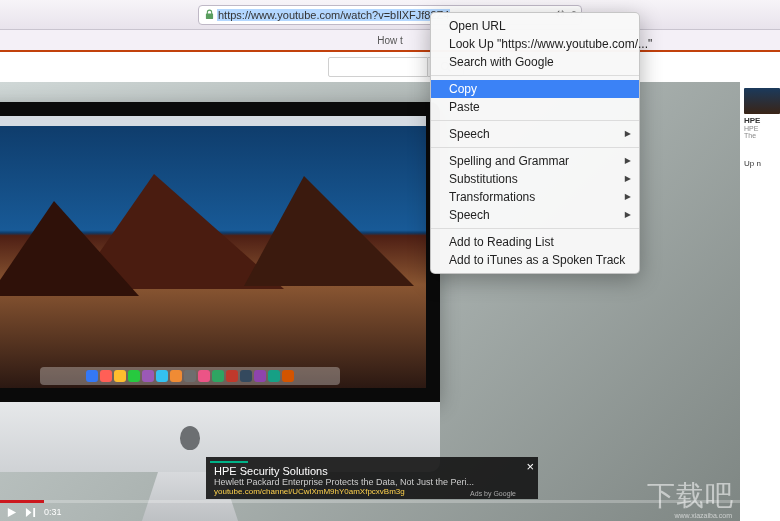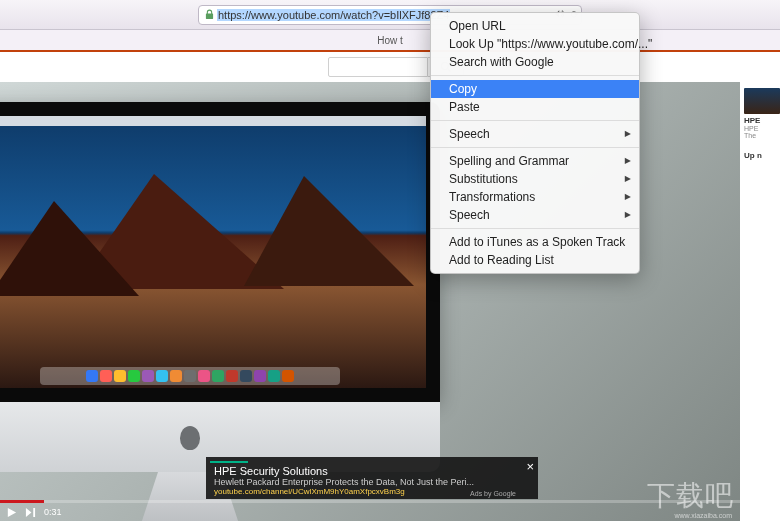--- a/index.html
+++ b/index.html
@@ -28,21 +28,21 @@
 .dock { position:absolute; bottom:3px; left:50%; transform:translateX(-50%); width:300px; height:18px; background: rgba(255,255,255,.3); border-radius:4px; display:flex; align-items:center; justify-content:center; gap:2px; padding:0 3px;}
 .dock i { width:12px; height:12px; border-radius:3px; display:block;}
 .chin { position:absolute; left:0; top:300px; width:500px; height:70px; background: linear-gradient(#e6e8ea, #cfd2d5); border-radius: 0 0 10px 10px; }
 .apple-logo { position:absolute; left:50%; top:24px; transform:translateX(-50%); width:20px; height:24px; background:#6c6f72; border-radius:50% 50% 48% 48%; }
 .stand { position:absolute; left:200px; top:370px; width:100px; height:55px; background: linear-gradient(#d8dadd,#babdc0); clip-path: polygon(18% 0, 82% 0, 100% 100%, 0 100%); }
 .sidebar { position: absolute; right: 0; top: 0; width: 40px; height: 100%; background:#fff; padding:6px 0 0 4px; font-size:9px; color:#333; }
 .side-card { width:36px; }
 .side-thumb { width:36px; height:26px; background:linear-gradient(#1b3a5c,#3a2416); margin-bottom:2px; border-radius:1px;}
 .side-title {font-size:8px; font-weight:600; overflow:hidden; white-space:nowrap;}
 .side-sub {font-size:7px; color:#888; overflow:hidden; white-space:nowrap;}
-.upnext {font-size:8px; font-weight:700; margin-top:12px; overflow:hidden; white-space:nowrap;}
+.upnext {font-size:8px; font-weight:400; margin-top:20px; overflow:hidden; white-space:nowrap;}
 .ad-overlay { position:absolute; left:206px; bottom:22px; width:332px; height:42px; background:rgba(20,20,20,.9); color:#fff; padding:5px 24px 5px 8px; }
 .ad-accent { position:absolute; left:4px; top:4px; width:38px; height:2px; background:#00b388;}
 .ad-title { font-size:11px; font-weight:500; margin-top:3px; }
 .ad-sub { font-size:9px; color:#ccc; white-space:nowrap; overflow:hidden; }
 .ad-link { font-size:8px; color:#ffd24d; }
 .ad-by { position:absolute; right:22px; bottom:2px; font-size:7px; color:#aaa;}
 .ad-close { position:absolute; right:4px; top:2px; font-size:13px; color:#fff; cursor:pointer; }
 .progress { position:absolute; left:0; bottom:18px; width:740px; height:3px; background:rgba(255,255,255,.25);}
 .progress-fill { width:6%; height:100%; background:#cc181e;}
 .ctrlbar { position:absolute; left:0; bottom:0; width:740px; height:18px; display:flex; align-items:center; padding:0 6px; color:#fff; font-size:9px; gap:8px;}
@@ -166,15 +166,15 @@
     <div class="cm-item sel">Copy</div>
     <div class="cm-item">Paste</div>
     <div class="cm-sep"></div>
     <div class="cm-item has-sub">Speech</div>
     <div class="cm-sep"></div>
     <div class="cm-item has-sub">Spelling and Grammar</div>
     <div class="cm-item has-sub">Substitutions</div>
     <div class="cm-item has-sub">Transformations</div>
     <div class="cm-item has-sub">Speech</div>
     <div class="cm-sep"></div>
+    <div class="cm-item">Add to Reading List</div>
     <div class="cm-item">Add to iTunes as a Spoken Track</div>
-    <div class="cm-item">Add to Reading List</div>
   </div>
 
 </body></html>

